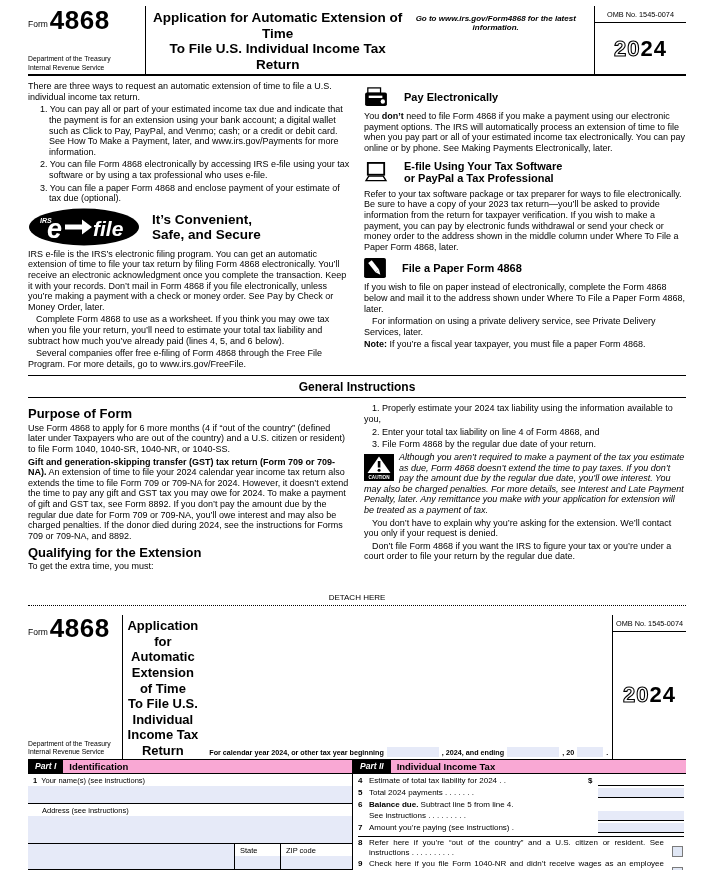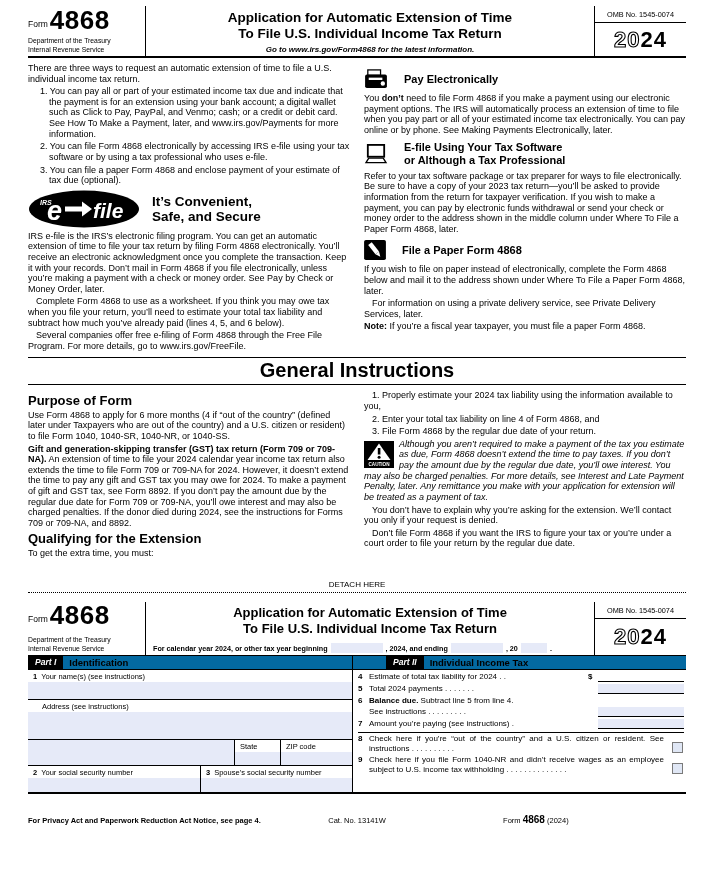--- a/index.html
+++ b/index.html
@@ -6,58 +6,58 @@
   body { margin:0; background:#fff; color:#000; font-family:"Liberation Sans", sans-serif; }
   .page { width:710px; height:870px; padding:6px 24px 0 28px; overflow:hidden; background:#fff; }
 
   
   .hdr { display:flex; border-bottom:2px solid #000; }
   .hdr-left { width:118px; border-right:1.5px solid #000; display:flex; flex-direction:column; padding:3px 4px 2px 0; }
   .formline { display:flex; align-items:flex-end; gap:2px; }
   .form-word { font-size:8.5px; padding-bottom:2px; }
   .form-number { font-size:26px; font-weight:bold; line-height:0.85; letter-spacing:0.5px; }
   .dept { font-size:6.8px; line-height:1.25; margin-top:auto; padding-top:4px; }
-  .hdr-center { flex:1; display:flex; flex-direction:column; padding:4px 6px 2px; }
+  .hdr-center { flex:1; display:flex; flex-direction:row; padding:4px 6px 2px; }
   .hdr-title { text-align:center; font-size:13.5px; font-weight:bold; line-height:1.15; }
   .hdr-goto { text-align:center; font-size:8px; font-weight:bold; font-style:italic; margin-top:4px; }
   .hdr-right { width:92px; border-left:1.5px solid #000; display:flex; flex-direction:column; }
   .omb { font-size:7.3px; text-align:center; padding:4px 2px 3px; border-bottom:1.5px solid #000; }
   .year { flex:1; display:flex; align-items:center; justify-content:center; font-size:22px; font-weight:bold; letter-spacing:1px; }
   .y20 { color:#fff; -webkit-text-stroke:1.1px #000; }
 
   
   .cols { display:flex; gap:14px; margin-top:5px; }
   .col { flex:1; font-size:9px; line-height:1.18; }
   .col p { margin:0 0 2px; }
   .numitem { padding-left:21px; text-indent:-9px; margin-bottom:1px; }
   .ind { text-indent:8px; }
   .efile-row { display:flex; align-items:center; gap:12px; margin:4px 0 3px; }
   .tagline { font-size:13.5px; font-weight:bold; line-height:1.12; }
   .icon-h { display:flex; align-items:center; gap:16px; margin:6px 0 4px; }
   .icon-h .ih { font-size:11px; font-weight:bold; line-height:1.15; }
   .gi-bar { border-top:1.5px solid #000; border-bottom:1.5px solid #000; text-align:center; margin-top:4px; padding:1px 0 2px; }
-  .gi-bar .gih { font-size:20px; font-weight:bold; }
+  .gi-bar .gih { font-size:12px; font-weight:bold; }
   .h2 { font-size:13px; font-weight:bold; margin:3px 0 1px; }
   .caution-p { font-style:italic; margin-bottom:2px; }
   .caution-ic { float:left; margin:2px 5px 1px 0; }
   .boldlead { font-weight:bold; }
 
   
   .detach { margin-top:21px; }
   .detach-label { text-align:center; font-size:8px; line-height:1.1; }
   .detach-line { border-bottom:1.6px dotted #000; height:3px; }
 
   
   .bform { margin-top:9px; }
   .bhdr { display:flex; }
   .bhdr .hdr-left { padding-top:2px; }
   .btitle { text-align:center; font-size:13px; font-weight:bold; line-height:1.2; padding:3px 4px 0; }
   .calline { display:flex; align-items:flex-end; gap:3px; font-size:7.2px; font-weight:bold; padding:7px 4px 2px 7px; white-space:nowrap; }
   .cal-field { background:#e6eaf8; height:10px; display:inline-block; }
-  .part-bar { display:flex; background:#0369a1; border-top:1.5px solid #000; border-bottom:1px solid #000; align-items:center;gap:33px; }
+  .part-bar { display:flex; background:#f9a8d4; border-top:1.5px solid #000; border-bottom:1px solid #000; align-items:center; }
   .pb-left { width:325px; border-right:1.2px solid #000; display:flex; align-items:center; }
   .pb-right { flex:1; display:flex; align-items:center;text-align:center; }
   .part-label { background:#000; color:#fff; font-weight:bold; font-style:italic; font-size:8.5px; padding:1px 7px 2px; }
   .part-title { font-weight:bold; font-size:9.5px; padding-left:6px; }
 
   .parts { display:flex; height:124px; border-bottom:2px solid #000; }
   .part1 { width:325px; border-right:1.2px solid #000; display:flex; flex-direction:column; font-size:7.5px; }
   .p1row { display:flex; flex-direction:column; border-bottom:1px solid #000; }
   .p1row:last-child { border-bottom:none; }
   .p1lab { padding:2px 0 1px 5px; }
@@ -154,21 +154,21 @@
       </div>
       <p><span>You </span><span class="boldlead">don’t</span><span> need to file Form 4868 if you make a payment using our electronic payment options. The IRS will automatically process an extension of time to file when you pay part or all of your estimated income tax electronically. You can pay online or by phone. See Making Payments Electronically, later.</span></p>
 
       <div class="icon-h">
         <svg width="24" height="20" viewBox="0 0 26 22">
           <rect x="4" y="1" width="18" height="13" fill="#fff" stroke="#000" stroke-width="2"></rect>
           <polygon points="2,20.5 24,20.5 21,15.5 5,15.5" fill="#fff" stroke="#000" stroke-width="1.5"></polygon>
         </svg>
         <span class="ih">
           <div>E-file Using Your Tax Software</div>
-          <div>or Although a Tax Professional</div>
+          <div>or PayPal a Tax Professional</div>
         </span>
       </div>
       <p>Refer to your tax software package or tax preparer for ways to file electronically. Be sure to have a copy of your 2023 tax return—you’ll be asked to provide information from the return for taxpayer verification. If you wish to make a payment, you can pay by electronic funds withdrawal or send your check or money order to the address shown in the middle column under Where To File a Paper Form 4868, later.</p>
 
       <div class="icon-h">
         <svg width="22" height="20" viewBox="0 0 24 22">
           <rect width="24" height="22" rx="2" fill="#000"></rect>
           <g transform="rotate(-38 12 11)">
             <rect x="9.5" y="2" width="5" height="13" fill="#fff"></rect>
             <polygon points="9.5,15 14.5,15 12,20.5" fill="#fff"></polygon>
@@ -323,21 +323,21 @@
           <span class="p2lab">See instructions .   .   .   .   .   .   .   .   .</span>
           <span class="amt blue"></span>
         </div>
         <div class="p2line">
           <span class="p2num">7</span>
           <span class="p2lab">Amount you’re paying (see instructions) .</span>
           <span class="amt blue"></span>
         </div>
         <div class="p2line thick">
           <span class="p2num">8</span>
-          <span class="p2lab just">Check here if you’re “out of the country” and a U.S. citizen or resident. See instructions  .   .   .   .   .   .   .   .   .   .</span>
+          <span class="p2lab just">Refer here if you’re “out of the country” and a U.S. citizen or resident. See instructions  .   .   .   .   .   .   .   .   .   .</span>
           <span class="checkbox"></span>
         </div>
         <div class="p2line">
           <span class="p2num">9</span>
           <span class="p2lab just">Check here if you file Form 1040-NR and didn’t receive wages as an employee subject to U.S. income tax withholding  .   .   .   .   .   .   .   .   .   .   .   .   .   .</span>
           <span class="checkbox"></span>
         </div>
       </div>
     </div>
 

